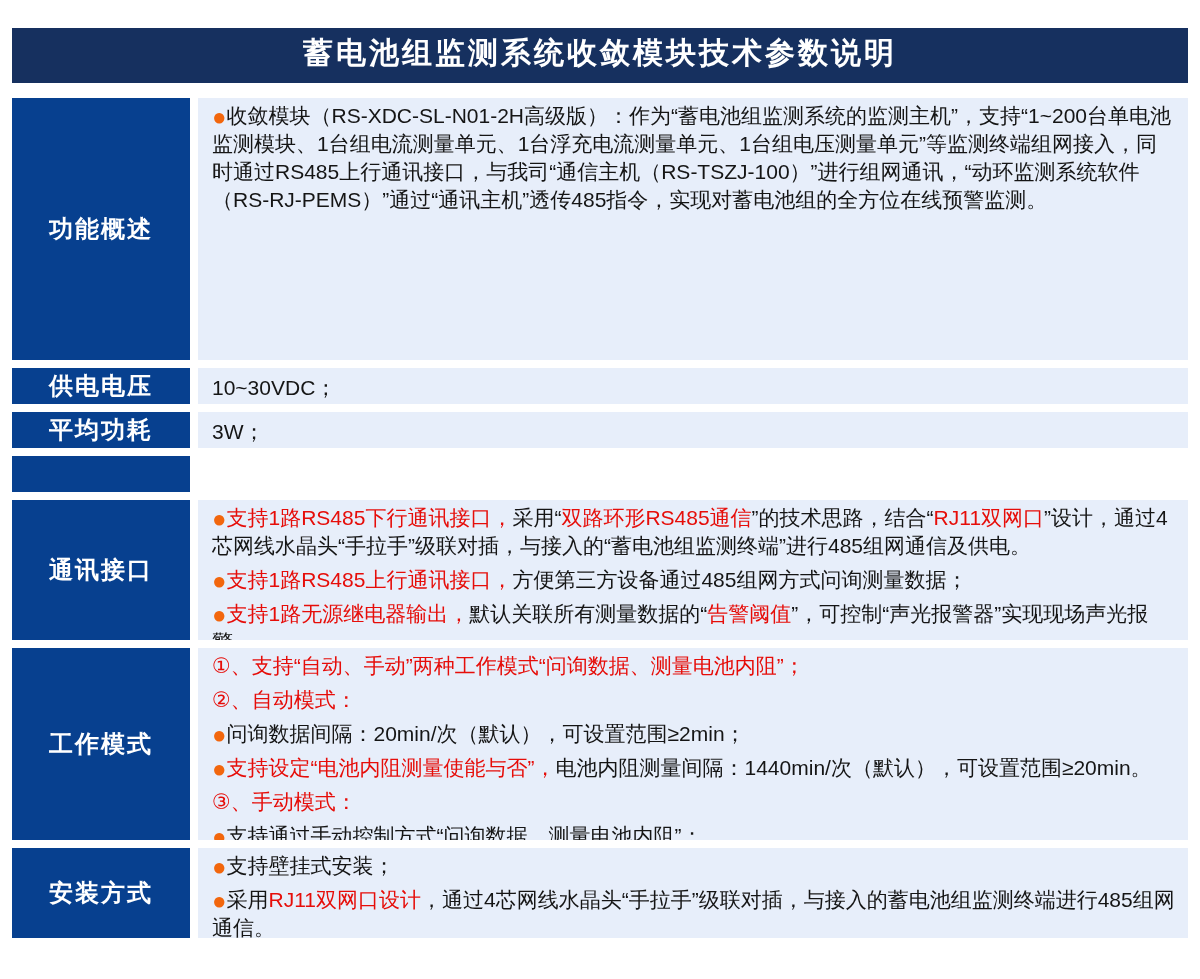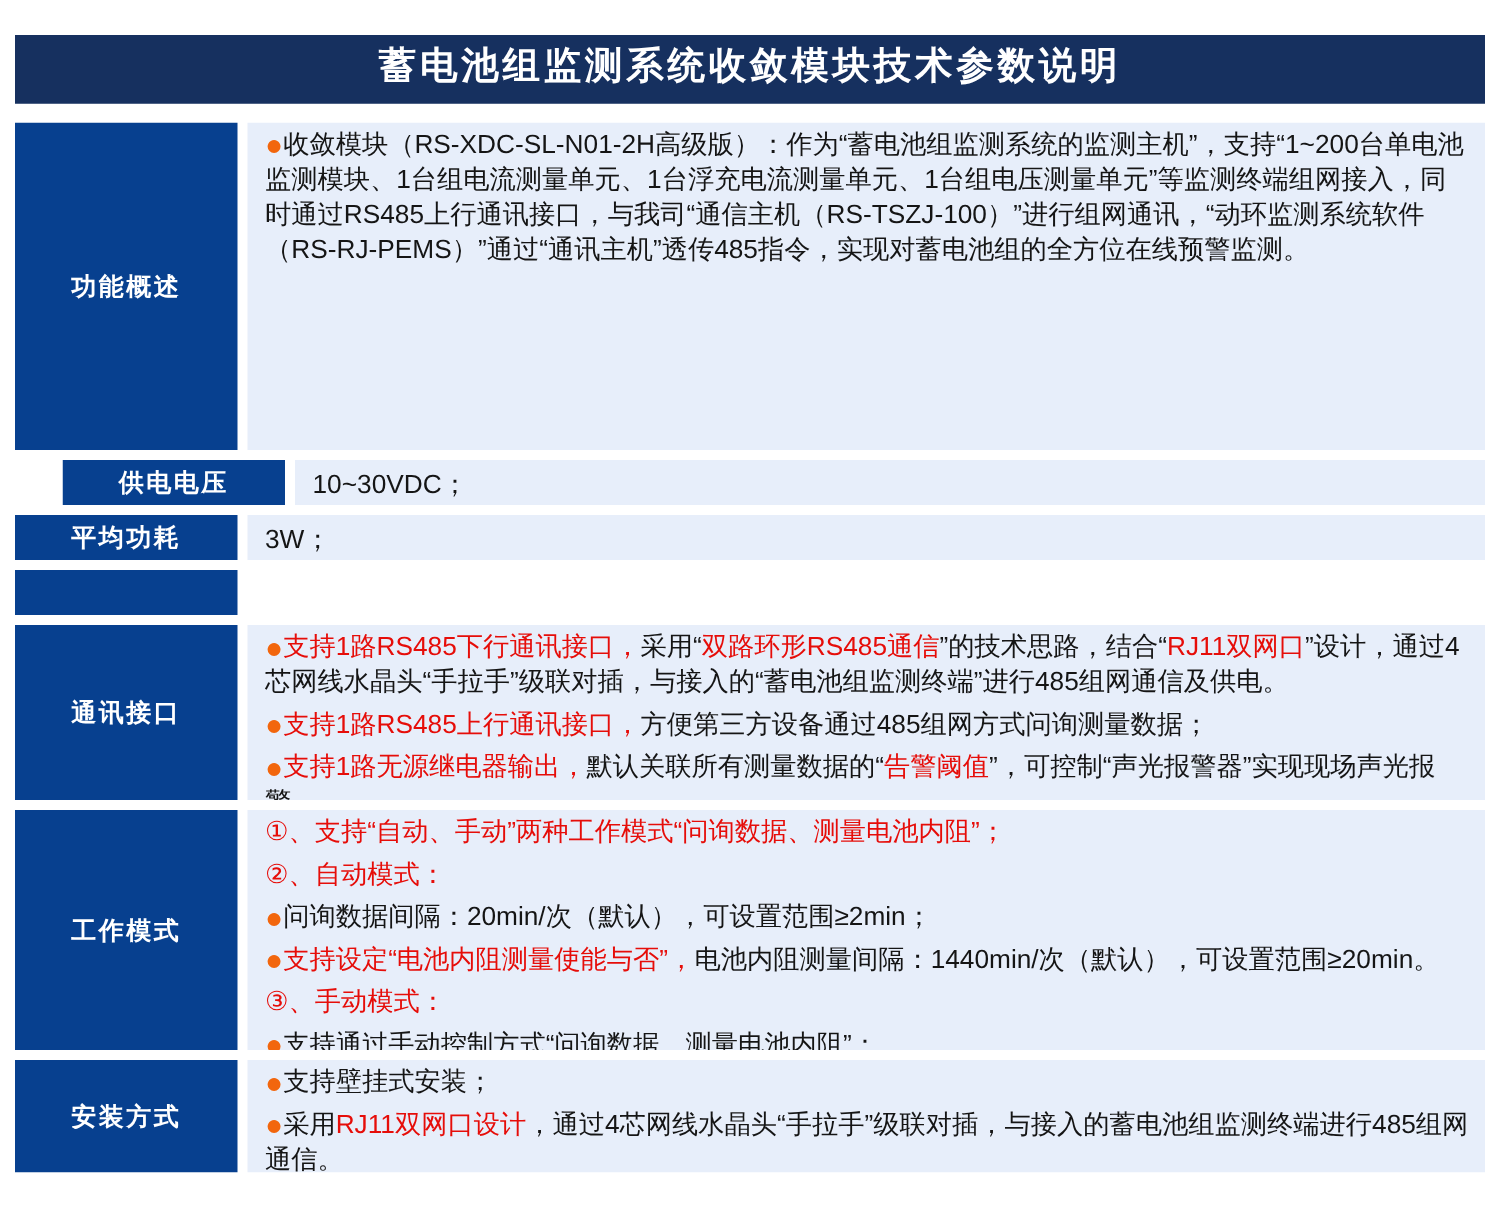--- a/index.html
+++ b/index.html
@@ -41,32 +41,32 @@
     display:flex;
     flex-direction:column;
     gap:8px;
   }
   .row{
     display:flex;
     gap:8px;
     overflow:hidden;
   }
   .row.h0{height:262px;}
-  .row.h1{height:36px;margin-left:38px;}
+  .row.h1{height:36px;}
   .row.h2{height:36px;}
   .row.h3{height:36px;flex-direction:column;}
   .row.h4{height:140px;}
   .row.h5{height:192px;}
   .row.h6{height:90px;}
   .label-cell{
     width:178px;
     flex:0 0 178px;
     background:var(--label-bg);
     color:var(--label-text);
-    font-size:20px;
+    font-size:24px;
     font-weight:bold;
     letter-spacing:2px;
     display:flex;
     align-items:center;
     justify-content:center;
     text-align:center;
   }
   .content-cell{
     flex:1 1 auto;
     background:var(--content-bg);

